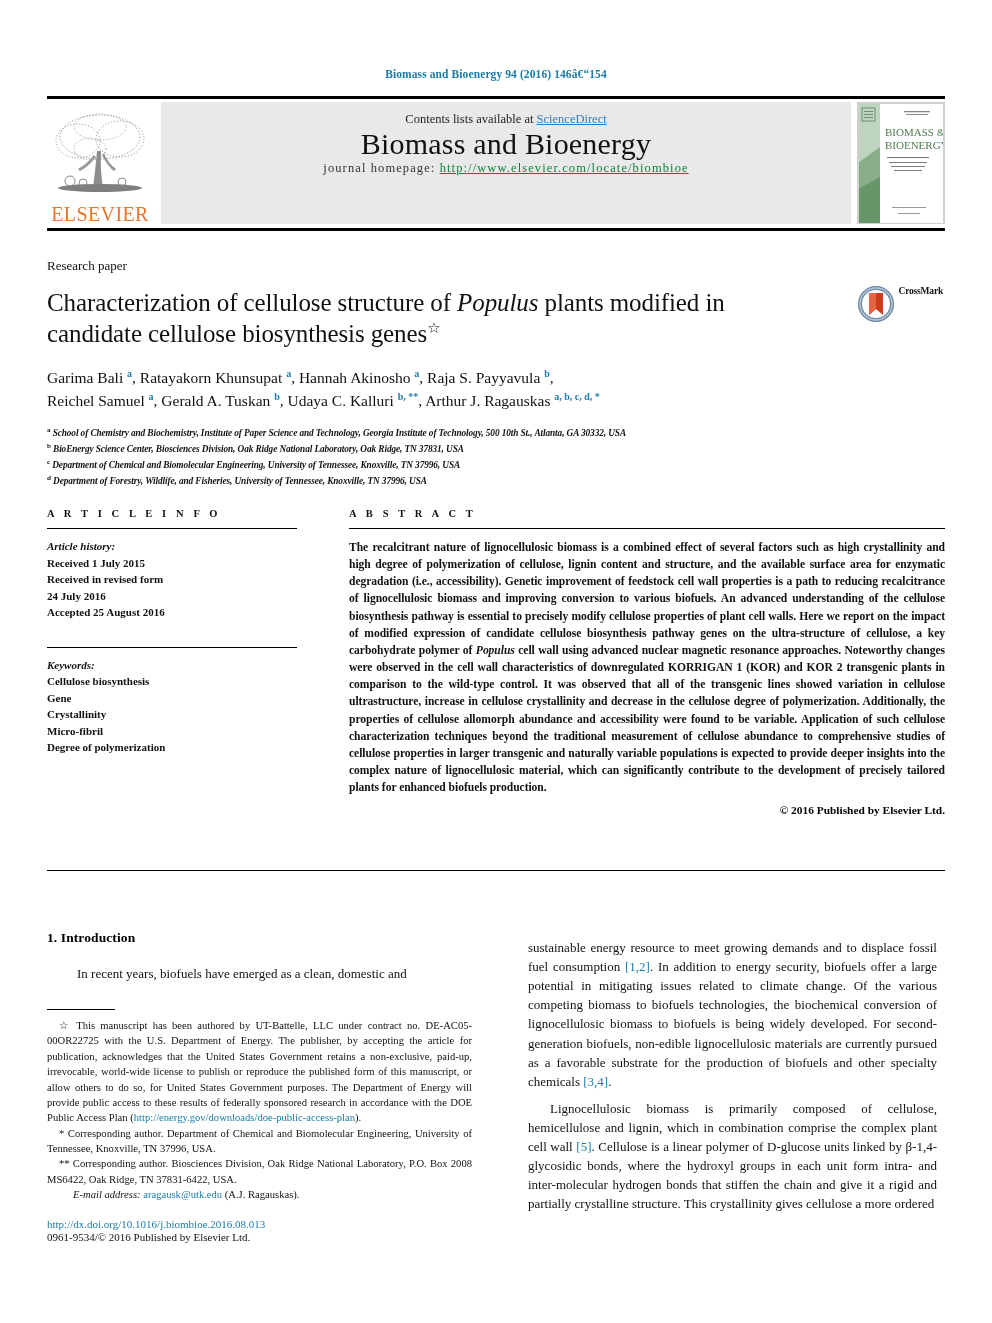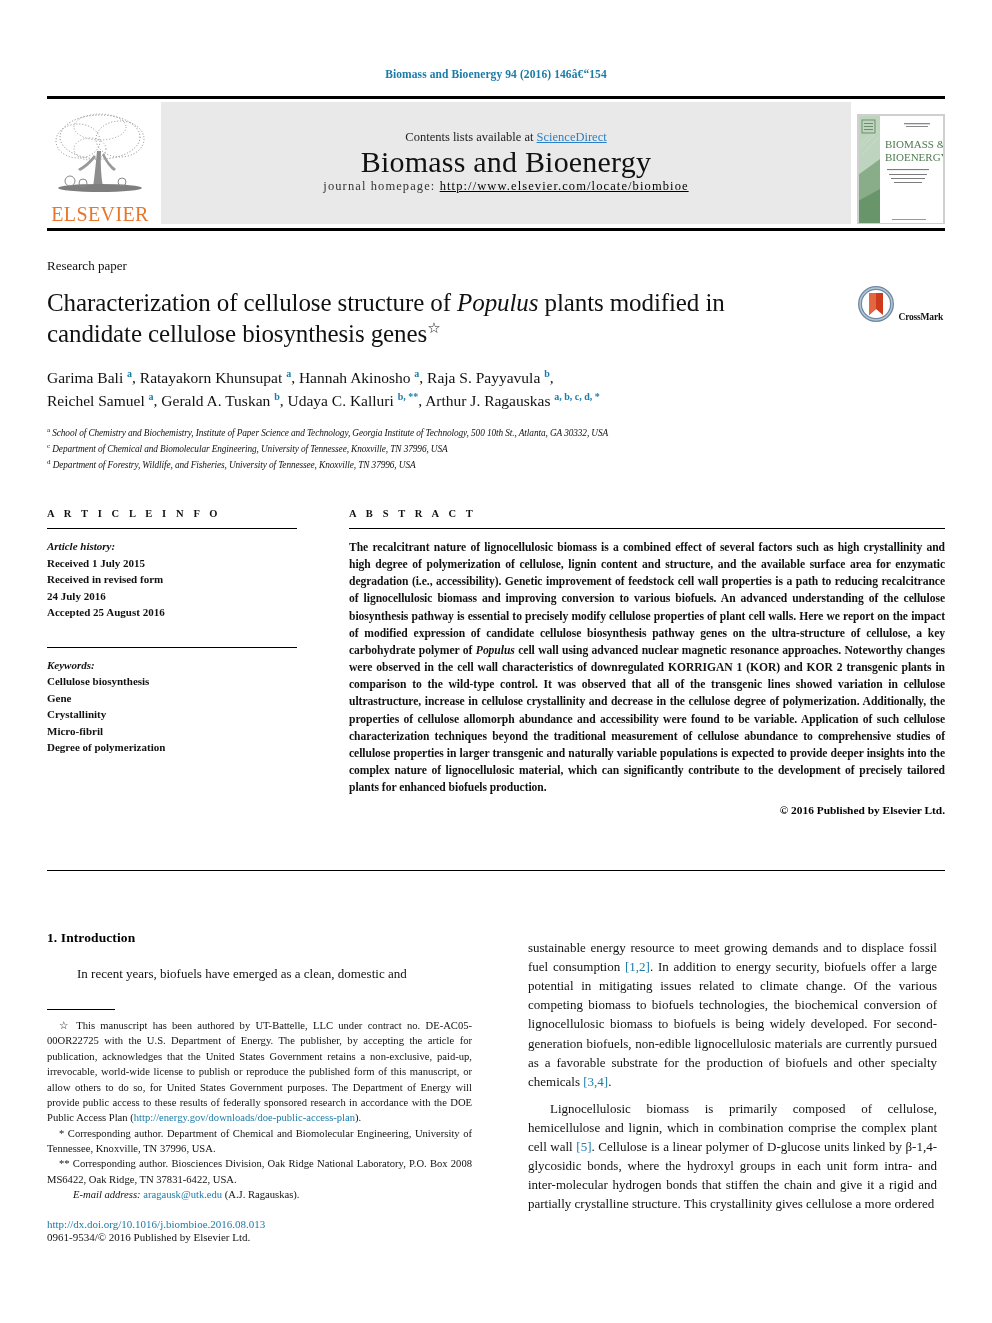--- a/index.html
+++ b/index.html
@@ -31,58 +31,58 @@
   }
   .tree-svg{display:block;}
   .elsevier-word{
     font-family:"Liberation Serif",serif;
     color:#E8762C;font-size:20px;letter-spacing:0.4px;
     line-height:1;margin-top:1px;font-weight:400;
     width:106px;text-align:center;
   }
   .mast-center{
     flex:1;background:#e9e9e9;margin:0 6px 0 8px;
-    display:flex;flex-direction:column;justify-content:center;
+    display:flex;flex-direction:column;justify-content:flex-start;
     align-items:center;padding:10px 0 12px 0;box-sizing:border-box;
   }
   .contents-line{font-size:12.5px;color:#222;}
   .contents-line .sd{color:#2b7fc4;}
   .journal-title{
     font-size:30px;color:#111;letter-spacing:0.2px;
     font-family:"Liberation Serif",serif;
   }
   .homepage{font-size:12.5px;letter-spacing:1.1px;color:#333;}
-  .homepage .url{color:#000000;}
+  .homepage .url{color:#15803d;}
   .cover{
     width:86px;flex:0 0 86px;border:1px solid #cfcfcf;
-    position:relative;overflow:hidden;background:#c4b5fd;margin-top:12px;
+    position:relative;overflow:hidden;background:#c4b5fd;
   }
   .rule-after-mast{border-top:3px solid #000;width:100%;margin-top:4px;}
 
   
   .art-head{position:absolute;left:47px;top:258px;width:898px;}
   .kicker{font-size:13px;color:#111;margin-bottom:14px;}
   .title{
     font-size:25px;line-height:1.22;color:#111;font-weight:400;
     max-width:700px;letter-spacing:-0.1px;
   }
   .title i{font-style:italic;}
   .title sup{font-size:15px;}
   .crossmark{
     position:absolute;right:2px;top:28px;
-    display:flex;align-items:flex-end;gap:5px;
+    display:flex;align-items:flex-start;gap:5px;
   }
   .crossmark-txt{font-size:9.5px;font-weight:bold;color:#111;letter-spacing:-0.2px;}
   .authors{
     margin-top:18px;font-size:15.5px;line-height:1.45;color:#111;
   }
   .authors sup{color:#1a7ba8;font-size:10px;font-weight:bold;}
   .affils{margin-top:12px;}
   .affils div{
-    font-size:9.3px;font-style:italic;font-weight:normal;
+    font-size:9.3px;font-style:italic;font-weight:bold;
     line-height:1.62;color:#111;letter-spacing:-0.1px;
   }
   .affils sup{font-style:normal;font-size:7px;}
 
   
   .infoblock{position:absolute;left:47px;top:508px;width:898px;display:flex;}
   .col-info{width:250px;flex:0 0 250px;}
   .col-gap{width:52px;flex:0 0 52px;}
   .col-abs{flex:1;}
   .sec-label{
@@ -233,20 +233,21 @@
       <span>Hannah Akinosho</span> <sup>a</sup>,
       <span>Raja S. Payyavula</span> <sup>b</sup>,<br>
       <span>Reichel Samuel</span> <sup>a</sup>,
       <span>Gerald A. Tuskan</span> <sup>b</sup>,
       <span>Udaya C. Kalluri</span> <sup>b, **</sup>,
       <span>Arthur J. Ragauskas</span> <sup>a, b, c, d, *</sup>
     </div>
 
     <div class="affils">
       <div><sup>a</sup> <span>School of Chemistry and Biochemistry, Institute of Paper Science and Technology, Georgia Institute of Technology, 500 10th St., Atlanta, GA 30332, USA</span></div>
+      <div><sup>b</sup> <span>BioEnergy Science Center, Biosciences Division, Oak Ridge National Laboratory, Oak Ridge, TN 37831, USA</span></div>
       <div><sup>c</sup> <span>Department of Chemical and Biomolecular Engineering, University of Tennessee, Knoxville, TN 37996, USA</span></div>
       <div><sup>d</sup> <span>Department of Forestry, Wildlife, and Fisheries, University of Tennessee, Knoxville, TN 37996, USA</span></div>
     </div>
   </div>
 
   <div class="infoblock">
     <div class="col-info">
       <div class="sec-label">A R T I C L E   I N F O</div>
       <div class="hr-thin"></div>
       <div class="info-group">

